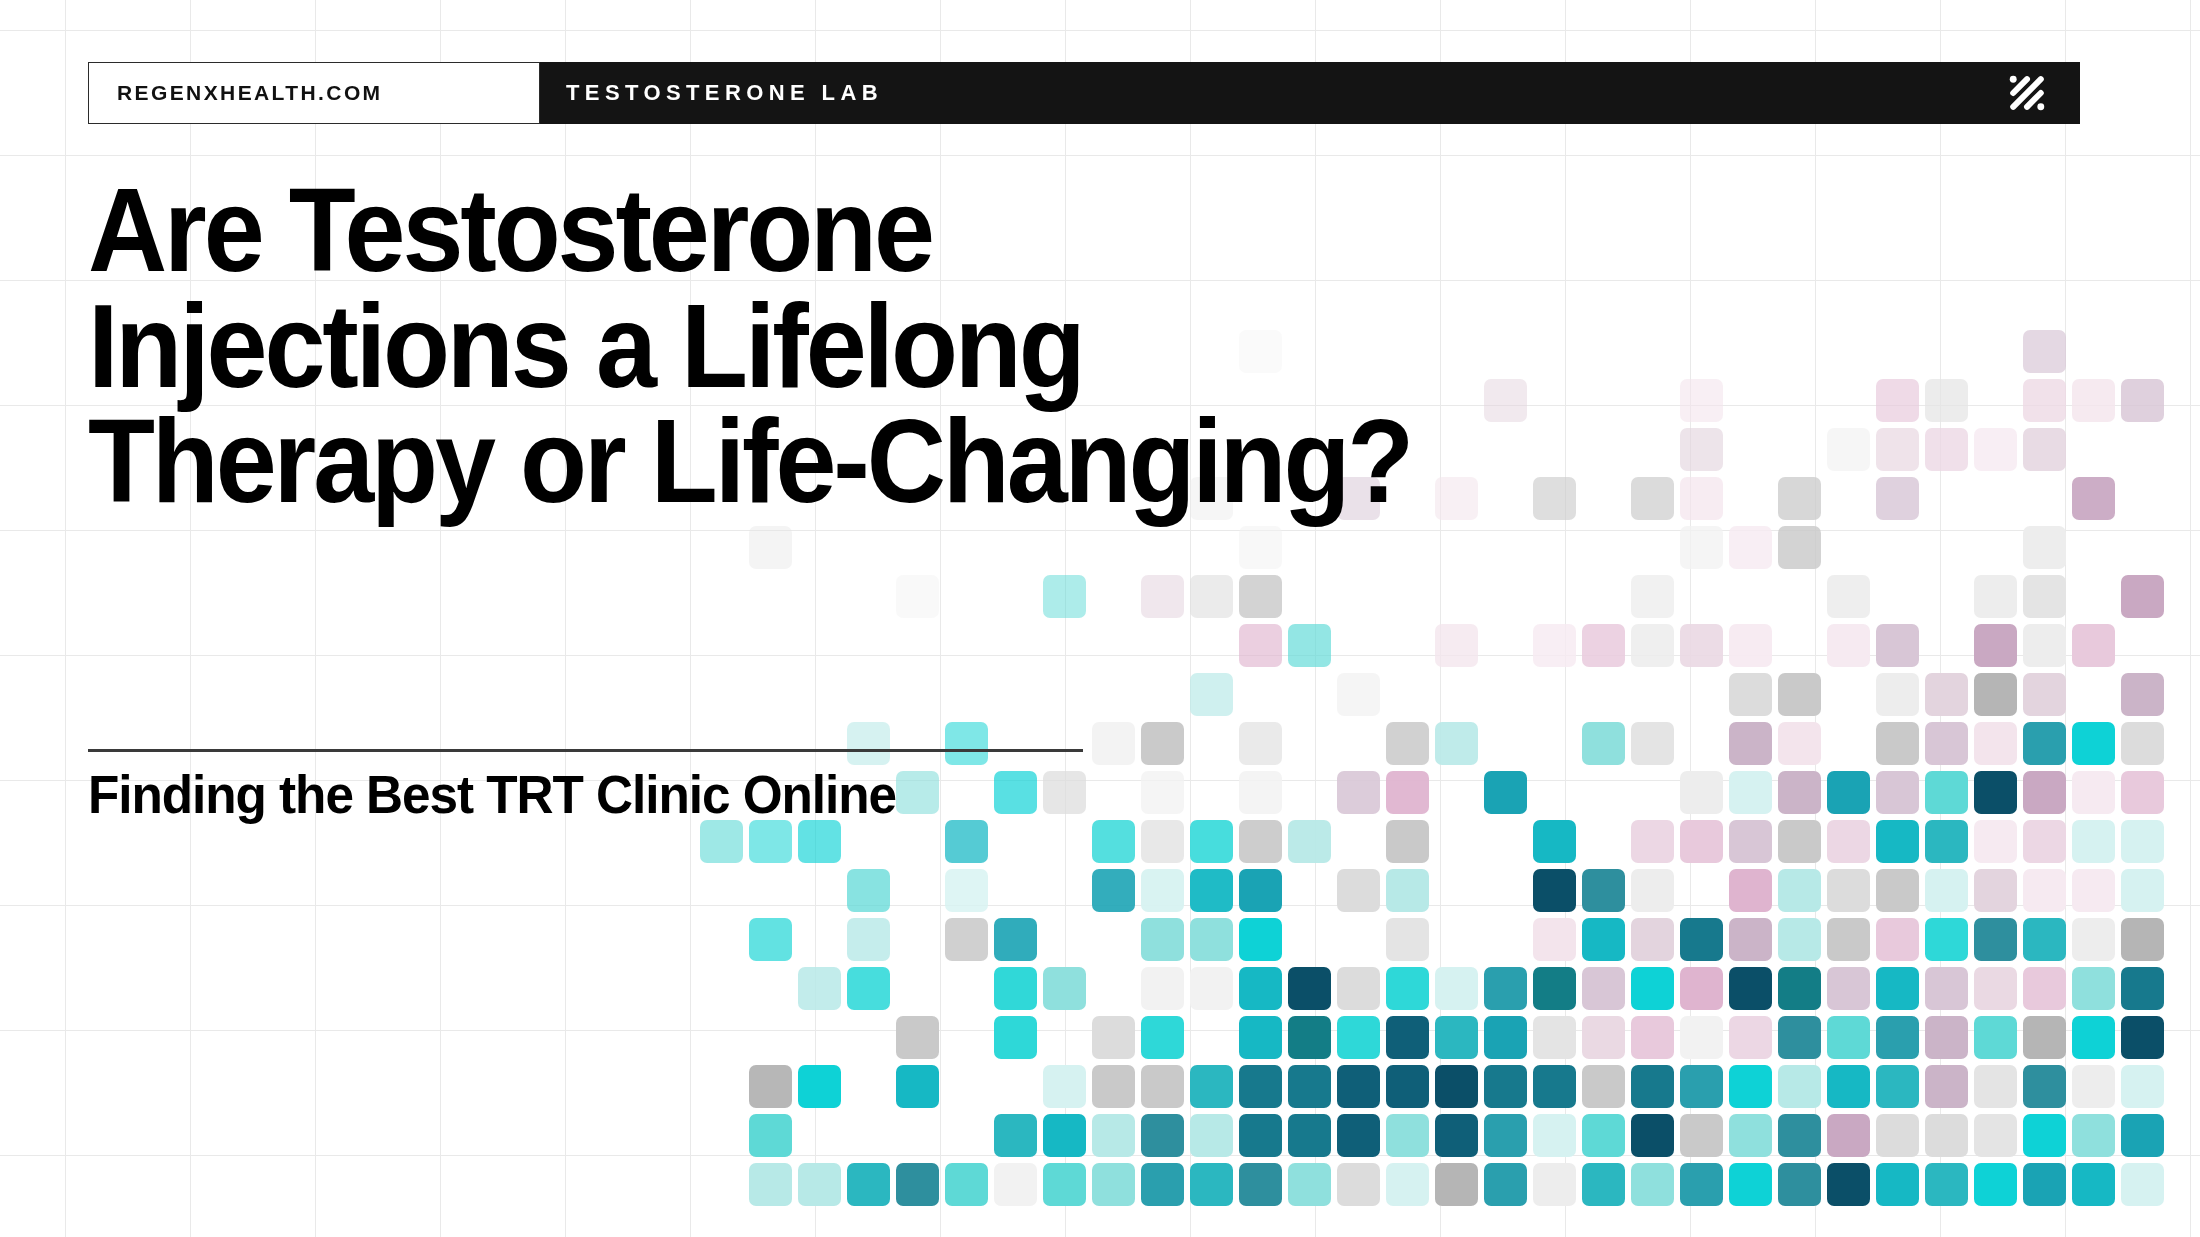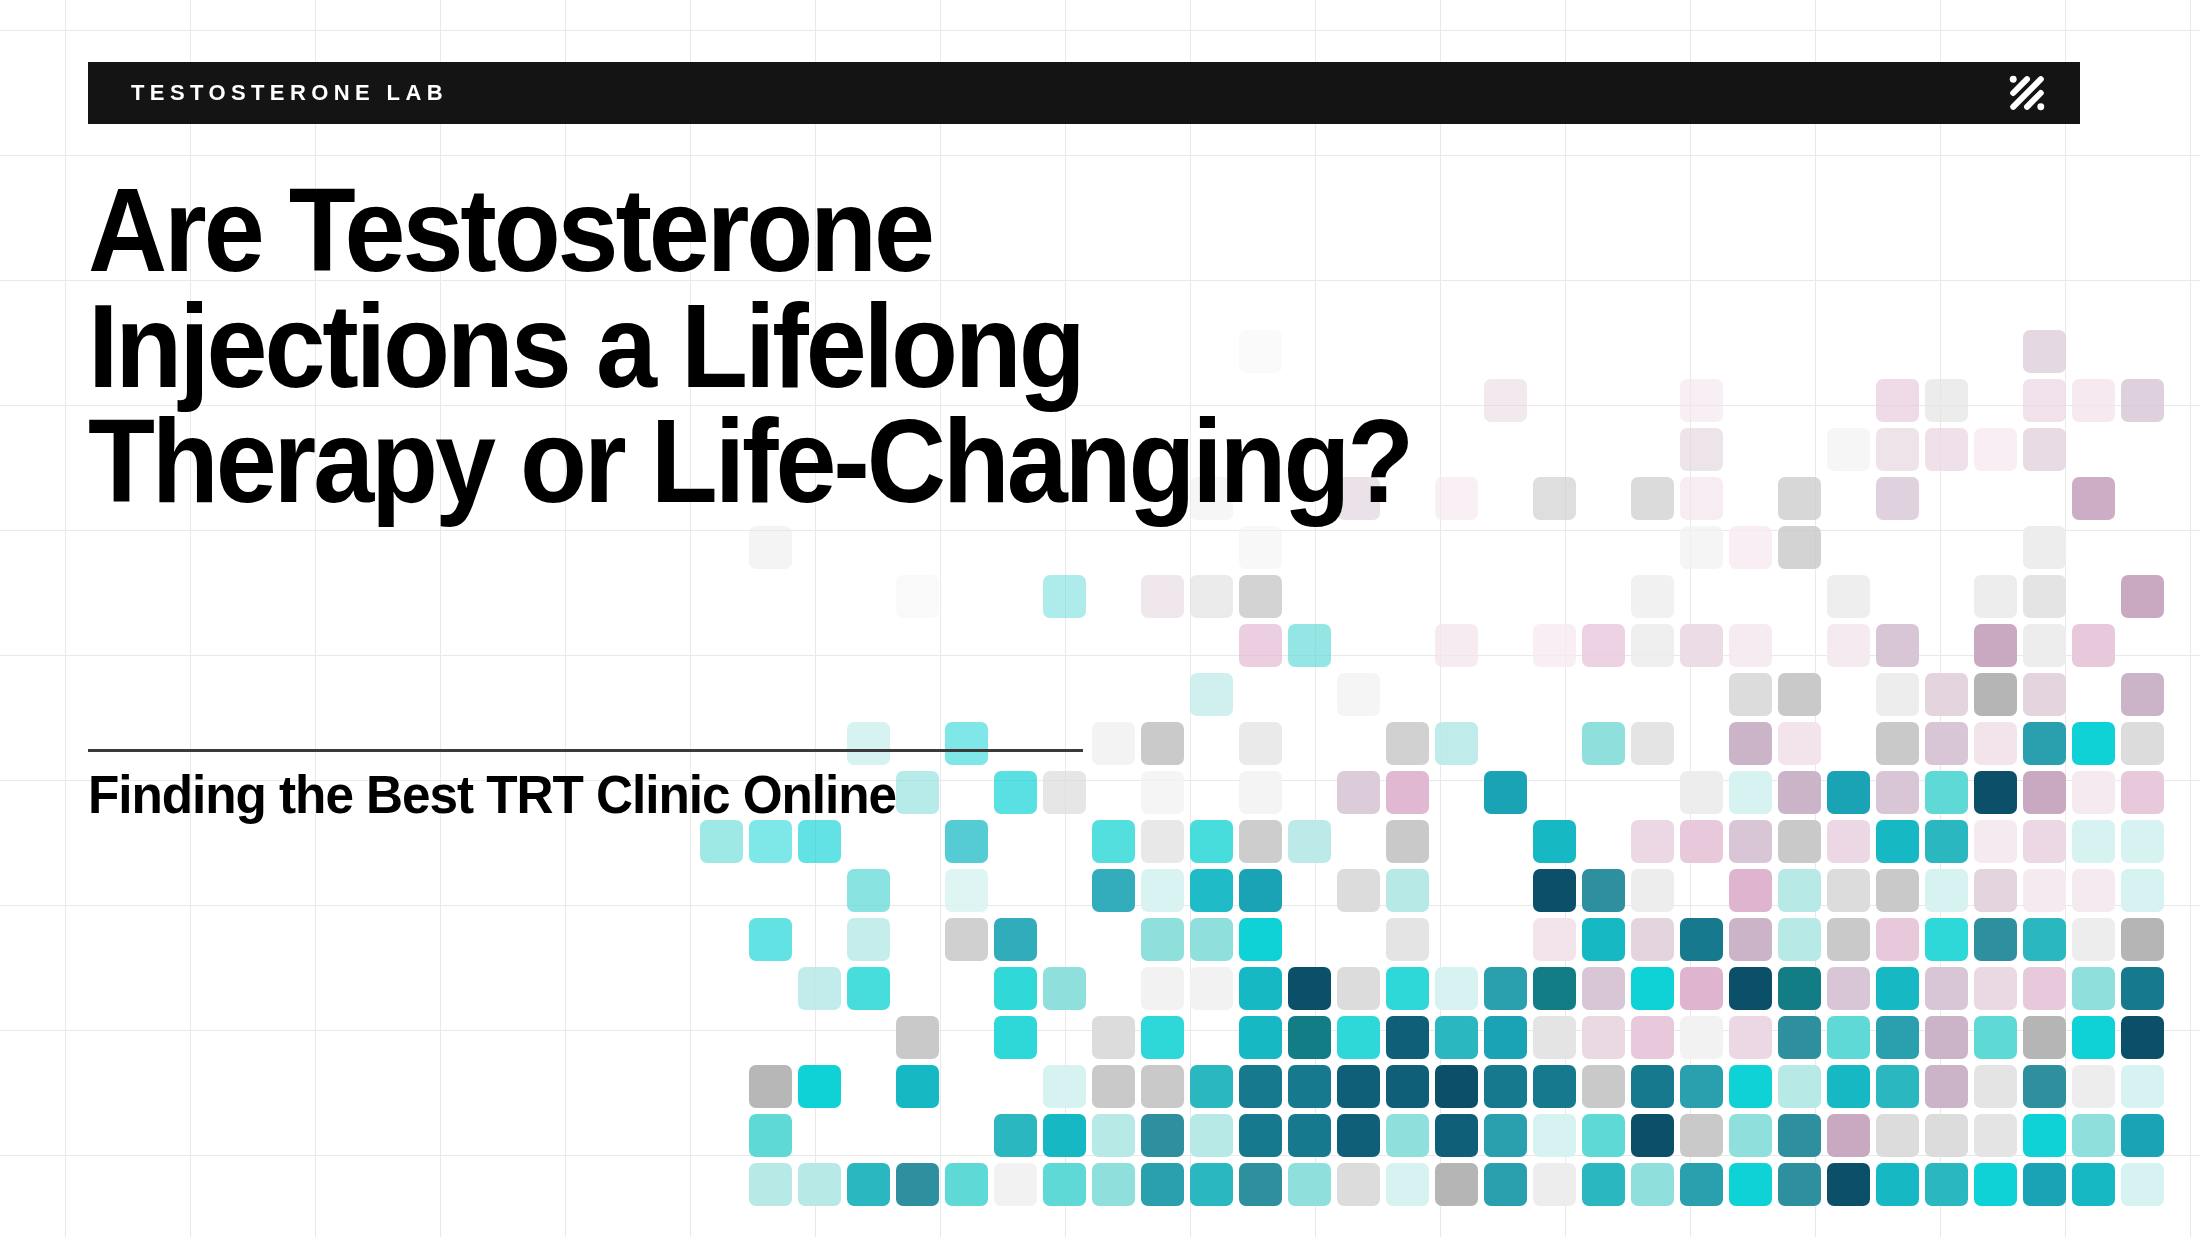--- a/index.html
+++ b/index.html
@@ -60,21 +60,21 @@
     font-weight:bold;
     letter-spacing:2.4px;
     color:#111111;
   }
   #banner-dark {
     flex:1;
     background:#141414;
     display:flex;
     align-items:center;
     justify-content:space-between;
-    padding:0 30px 0 42px;
+    padding:0 30px 0 25px;
   }
   #banner-title {
     font-size:22px;
     font-weight:bold;
     letter-spacing:5.4px;
     color:#ffffff;
     margin-left:1px;
   }
   #logo-mark { width:46px; height:46px; flex:0 0 auto; }
 
@@ -404,20 +404,23 @@
       <div class="tile" style="left: 1127px; top: 833px; width: 43px; height: 43px; background: rgb(11, 79, 104); opacity: 1;"></div>
       <div class="tile" style="left: 1176px; top: 833px; width: 43px; height: 43px; background: rgb(22, 184, 196); opacity: 1;"></div>
       <div class="tile" style="left: 1225px; top: 833px; width: 43px; height: 43px; background: rgb(43, 183, 192); opacity: 1;"></div>
       <div class="tile" style="left: 1274px; top: 833px; width: 43px; height: 43px; background: rgb(14, 210, 214); opacity: 1;"></div>
       <div class="tile" style="left: 1323px; top: 833px; width: 43px; height: 43px; background: rgb(26, 163, 180); opacity: 1;"></div>
       <div class="tile" style="left: 1372px; top: 833px; width: 43px; height: 43px; background: rgb(22, 184, 196); opacity: 1;"></div>
       <div class="tile" style="left: 1421px; top: 833px; width: 43px; height: 43px; background: rgb(214, 242, 241); opacity: 1;"></div>
     </div>
 
   <div id="banner">
+    <div id="banner-domain">
+      <span id="banner-domain-label">REGENXHEALTH.COM</span>
+    </div>
     <div id="banner-dark">
       <span id="banner-title">TESTOSTERONE LAB</span>
       <span id="logo-mark">
         <svg viewBox="0 0 100 100" width="46" height="46" aria-hidden="true">
           <g fill="#ffffff" stroke="#ffffff" stroke-width="13" stroke-linecap="round">
             <line x1="50" y1="20" x2="20" y2="50"></line>
             <line x1="80" y1="20" x2="20" y2="80"></line>
             <line x1="80" y1="50" x2="50" y2="80"></line>
             <circle cx="20" cy="20" r="7.5" stroke="none"></circle>
             <circle cx="80" cy="80" r="7.5" stroke="none"></circle>

